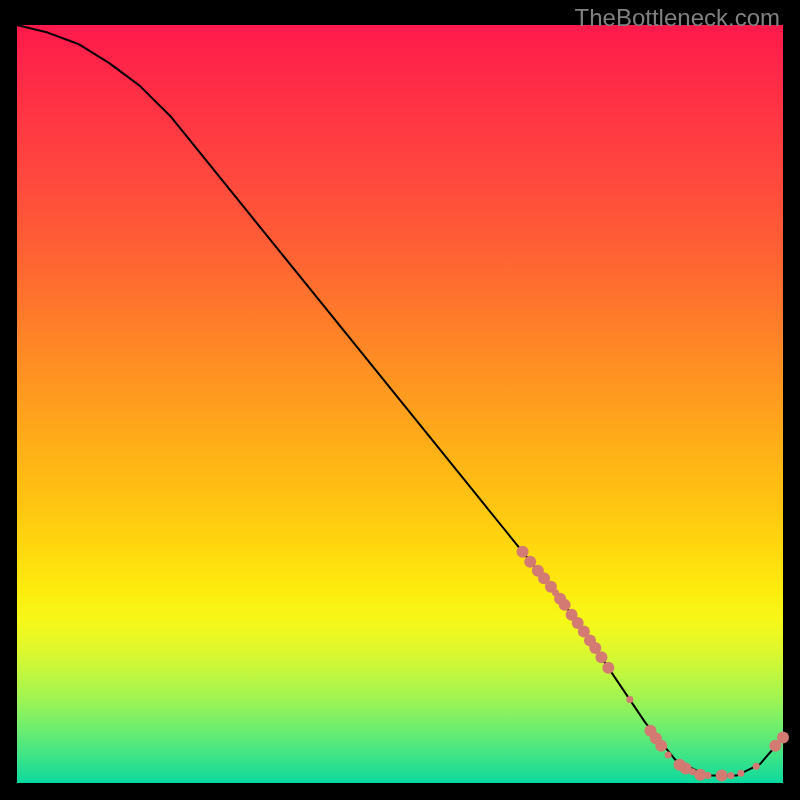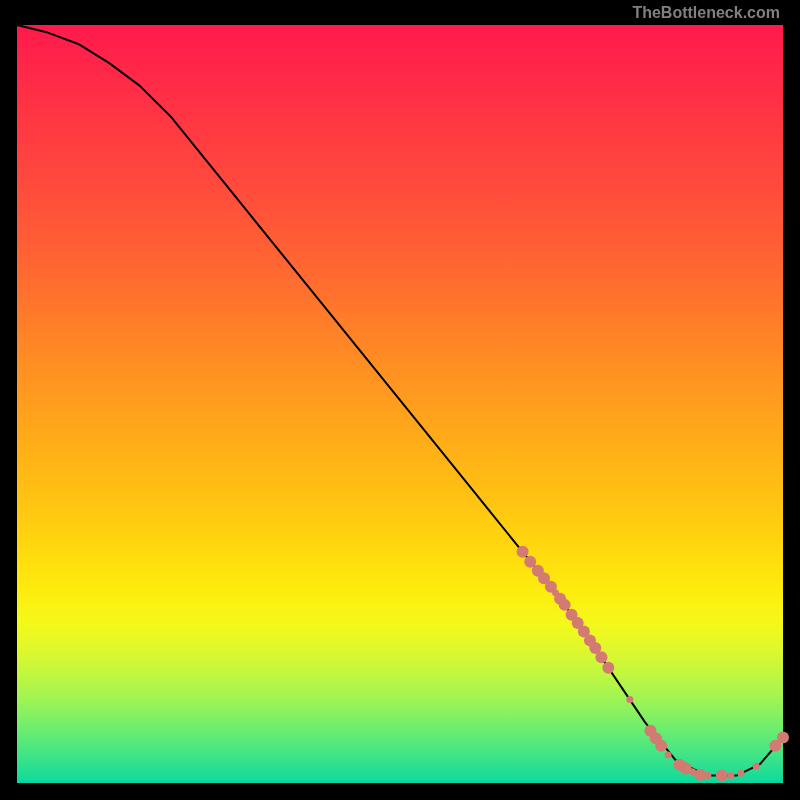--- a/index.html
+++ b/index.html
@@ -9,22 +9,22 @@
     background: #000;
     position: relative;
     font-family: Arial, Helvetica, sans-serif;
     overflow: hidden;
   }
   .watermark {
     position: absolute;
     top: 4px;
     right: 20px;
     color: #808080;
-    font-size: 16px;
-    font-weight: 700;
+    font-size: 24px;
+    font-weight: 400;
     z-index: 10;
   }
   .plot-area {
     position: absolute;
     left: 17px;
     top: 25px;
     width: 766px;
     height: 758px;
     background: linear-gradient(to bottom,
       #ff1a4c 0%,

